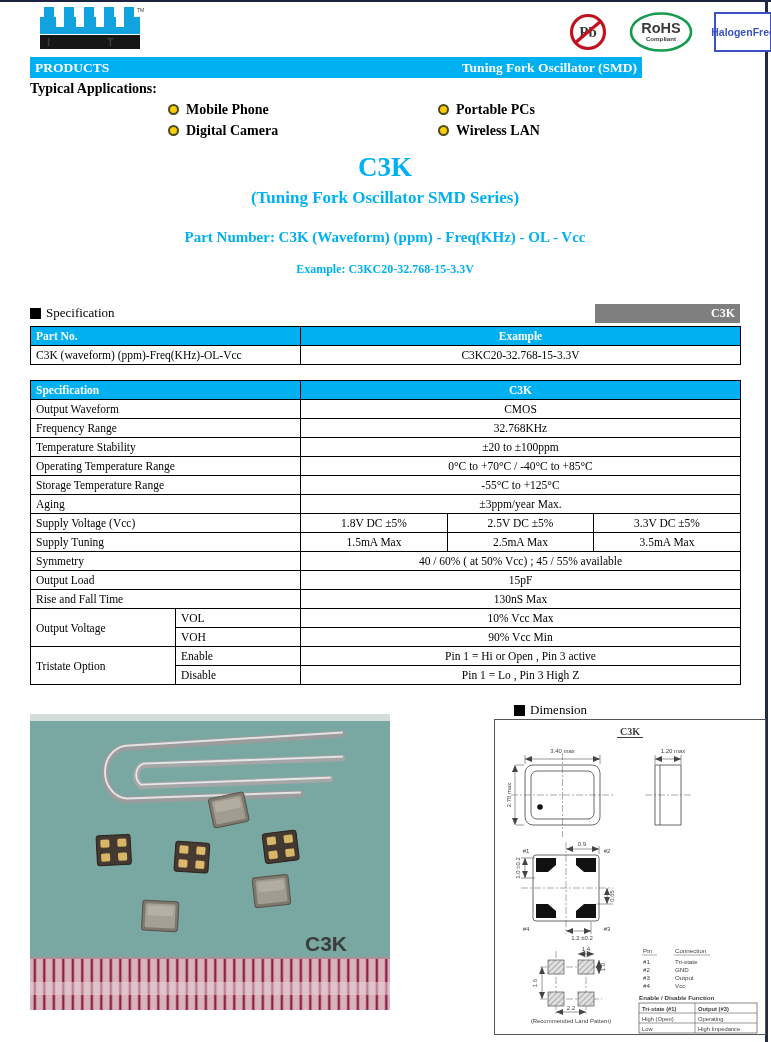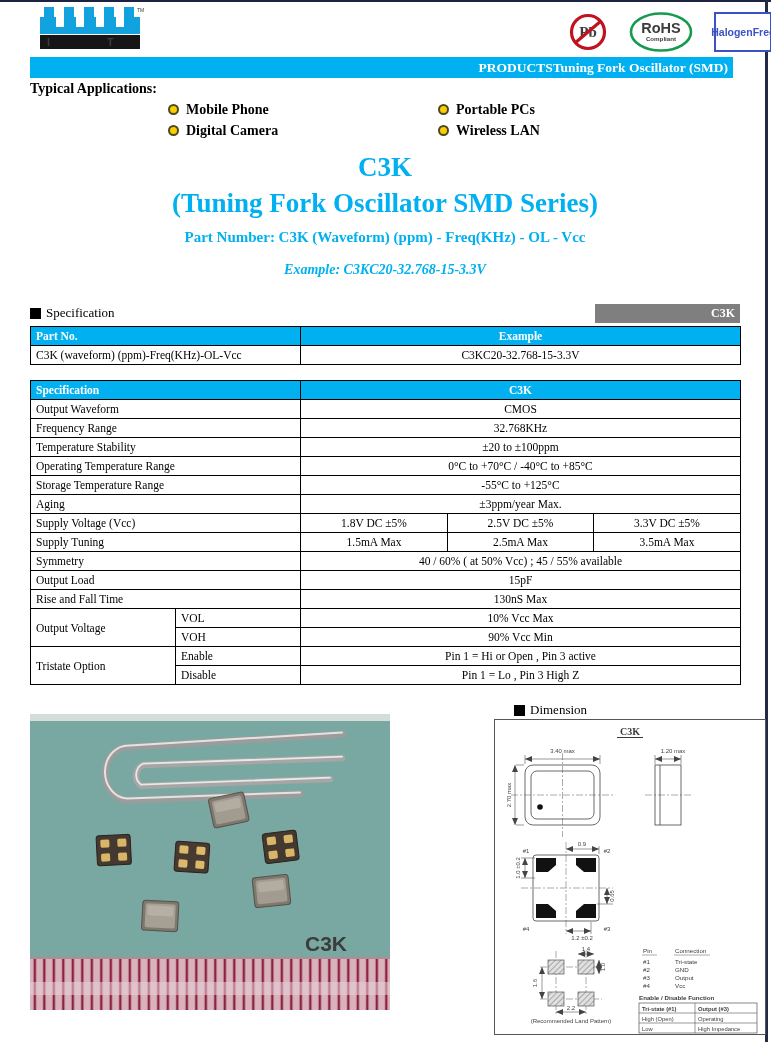--- a/index.html
+++ b/index.html
@@ -7,33 +7,33 @@
         font-family:"Liberation Serif",serif;color:#000;}
   .topline{position:absolute;left:0;top:0;width:771px;height:2px;background:#1c2340;}
   .rightline{position:absolute;top:0;left:765px;width:3px;height:1042px;background:#232a45;}
 
   
   .logo{position:absolute;left:35px;top:4px;}
   .badges{position:absolute;left:568px;top:11px;display:flex;gap:20px;align-items:center;}
   .halogen{width:54px;height:36px;border:2px solid #3a52c4;background:#fff;display:flex;flex-direction:row;
            justify-content:center;align-items:center;font-family:"Liberation Sans",sans-serif;
            font-weight:bold;font-size:10.5px;color:#3a52c4;line-height:12px;}
-  .banner{position:absolute;left:30px;top:57px;width:703px;height:21px;background:#00b0f0;color:#fff;
-          font-weight:bold;font-size:13.5px;display:flex;justify-content:flex-end;align-items:center;
+  .banner{position:absolute;left:30px;top:57px;width:612px;height:21px;background:#00b0f0;color:#fff;
+          font-weight:bold;font-size:13.5px;display:flex;justify-content:space-between;align-items:center;
           padding:0 5px;box-sizing:border-box;}
   .apps-heading{position:absolute;left:30px;top:81px;font-weight:bold;font-size:14px;}
   .bullet-col{position:absolute;top:99px;}
   .bullet-col .row{display:flex;align-items:center;height:21px;font-weight:bold;font-size:14px;}
   .bullet{width:7px;height:7px;border-radius:50%;background:#ffcc00;border:2px solid #4a4a20;margin-right:7px;flex:0 0 auto;}
 
   .cy{color:#00b0f0;font-weight:bold;text-align:center;position:absolute;left:30px;width:710px;}
   .t-main{top:152px;font-size:27px;}
-  .t-sub{top:188px;font-size:27px;}
+  .t-sub{top:188px;font-size:17px;}
   .t-part{top:229px;font-size:15px;}
-  .t-ex{top:262px;font-size:14px;font-style:italic;}
+  .t-ex{top:262px;font-size:12px;}
 
   .sec-head{position:absolute;font-size:13px;display:flex;align-items:center;gap:5px;}
   .sq{width:11px;height:11px;background:#000;display:inline-block;}
   .tag{position:absolute;left:595px;top:304px;width:145px;height:19px;background:#7f7f7f;color:#fff;
        font-weight:bold;font-size:12px;text-align:right;line-height:19px;padding-right:5px;box-sizing:border-box;}
   .unit{position:absolute;left:630px;top:702px;width:115px;text-align:right;font-size:13px;margin-top:21px;}
 
   table.doc{position:absolute;left:30px;border-collapse:collapse;table-layout:fixed;width:710px;
             font-size:11.5px;}
   table.doc td{border:1px solid #000;height:18px;padding:0 5px;line-height:12px;overflow:hidden;white-space:nowrap;}

